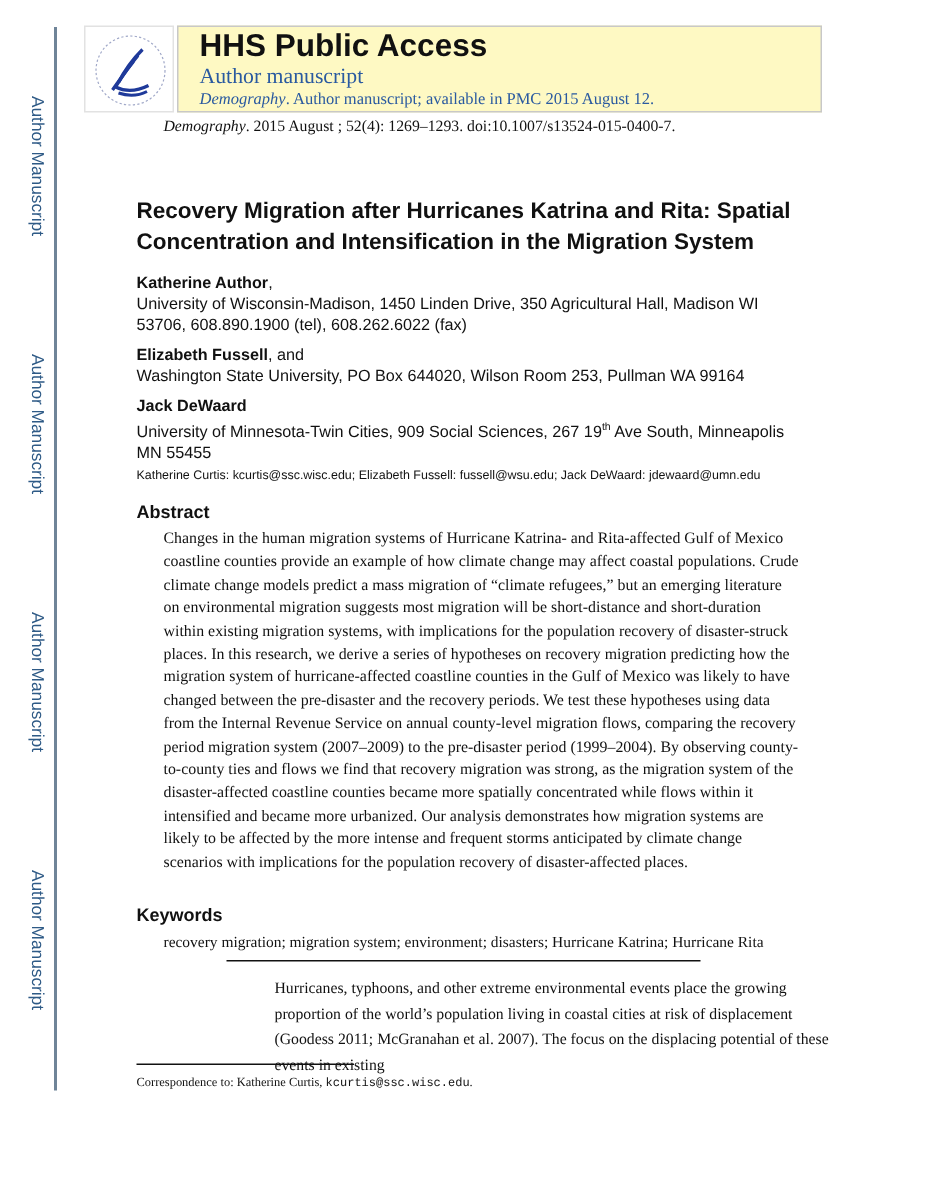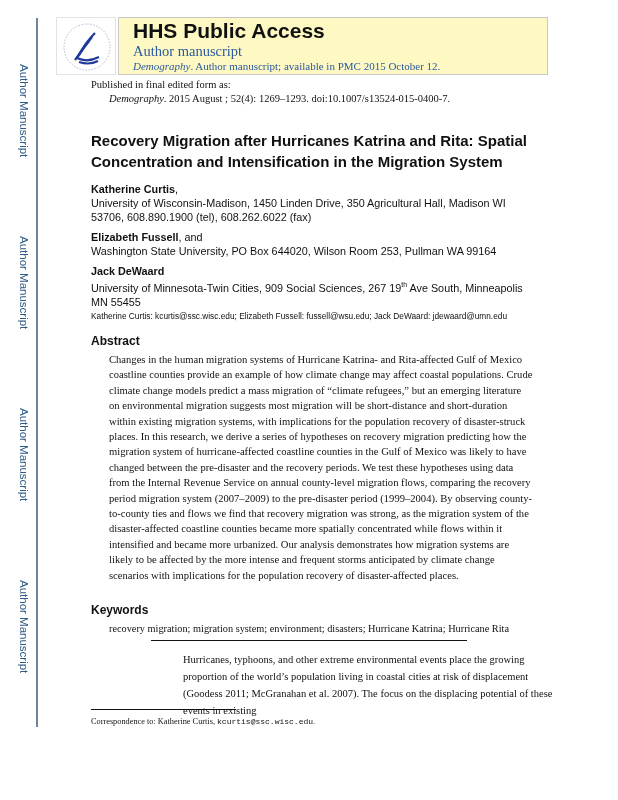--- a/index.html
+++ b/index.html
@@ -55,33 +55,32 @@
       <path d="M34 12 C28 18 22 26 18 34" stroke="#1f3a9a" stroke-width="2.2" fill="none"></path>
       <path d="M31 16 C26 22 21 29 16 37" stroke="#1f3a9a" stroke-width="2.2" fill="none"></path>
       <path d="M28 20 C23 26 19 32 14 39" stroke="#1f3a9a" stroke-width="2.2" fill="none"></path>
       <path d="M16 37 C22 40 30 40 38 36" stroke="#1f3a9a" stroke-width="2.2" fill="none"></path>
       <path d="M18 41 C24 43 31 43 37 40" stroke="#1f3a9a" stroke-width="2" fill="none"></path>
     </svg>
   </div>
   <div class="hdr-gray">
     <div class="hdr-title">HHS Public Access</div>
     <div class="hdr-sub">Author manuscript</div>
-    <div class="hdr-cite"><i>Demography</i><span>. Author manuscript; available in PMC 2015 October 12.</span></div>
+    <div class="hdr-cite"><i>Demography</i><span>. Author manuscript; available in PMC 2015 August 12.</span></div>
   </div>
 </div>
 
 <div class="pub">
-  <div>Published in final edited form as:</div>
   <div class="l2"><i>Demography</i><span>. 2015 August ; 52(4): 1269–1293. doi:10.1007/s13524-015-0400-7.</span></div>
 </div>
 
 <div class="title">Recovery Migration after Hurricanes Katrina and Rita: Spatial Concentration and Intensification in the Migration System</div>
 
 <div class="auth" style="top:182px">
-  <b>Katherine Curtis</b><span>,</span><br>
+  <b>Katherine Author</b><span>,</span><br>
   <span>University of Wisconsin-Madison, 1450 Linden Drive, 350 Agricultural Hall, Madison WI 53706, 608.890.1900 (tel), 608.262.6022 (fax)</span>
 </div>
 <div class="auth" style="top:230px">
   <b>Elizabeth Fussell</b><span>, and</span><br>
   <span>Washington State University, PO Box 644020, Wilson Room 253, Pullman WA 99164</span>
 </div>
 <div class="auth" style="top:264px">
   <b>Jack DeWaard</b><br>
   <span><span>University of Minnesota-Twin Cities, 909 Social Sciences, 267 19</span><sup>th</sup><span> Ave South, Minneapolis MN 55455</span></span>
 </div>

